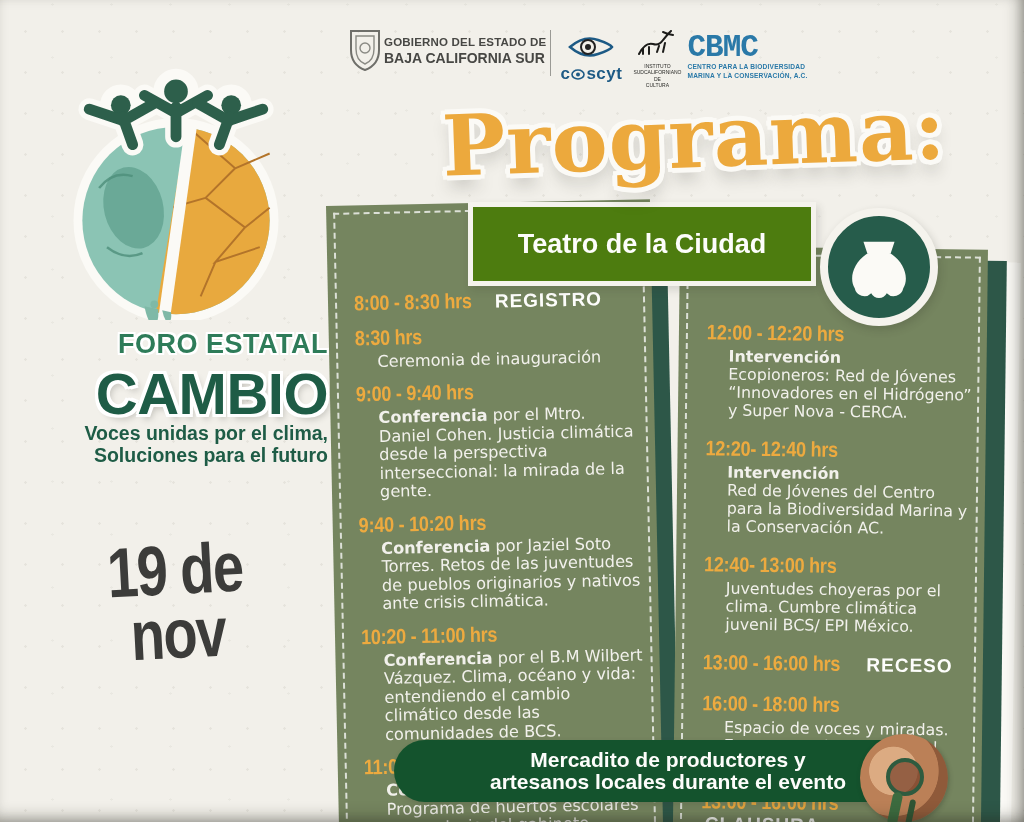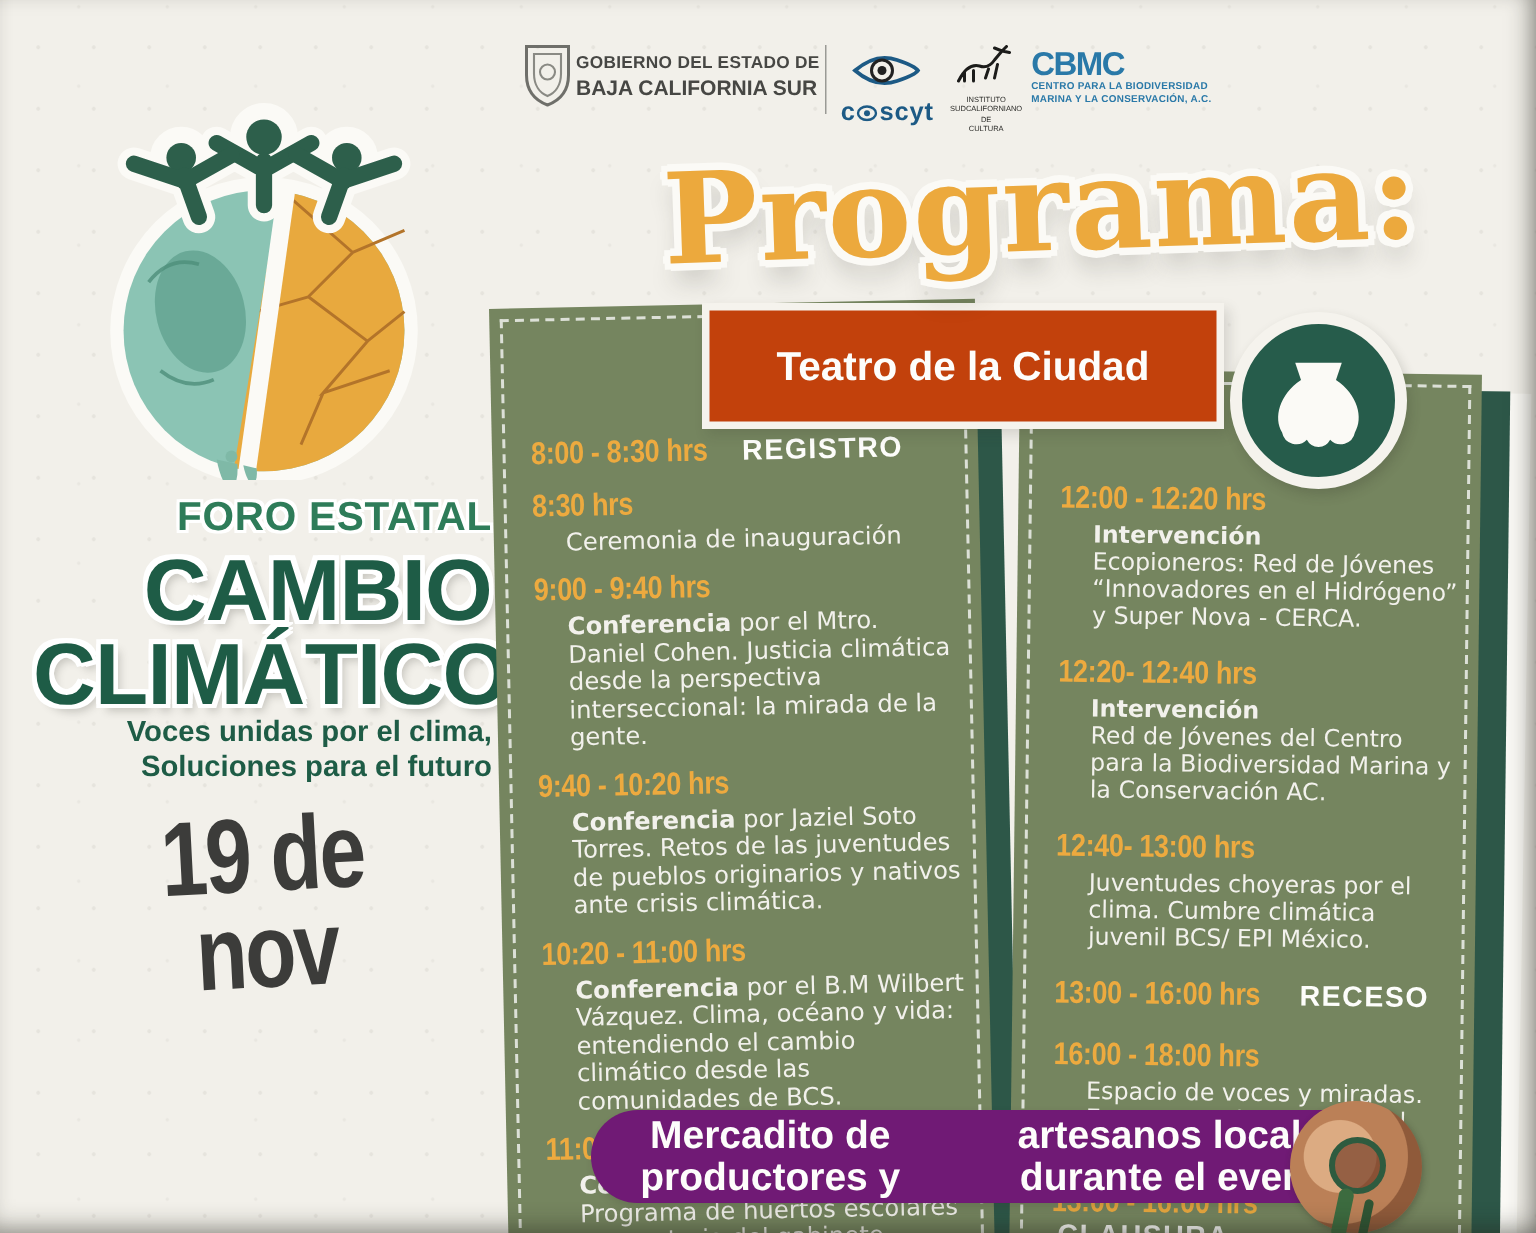--- a/index.html
+++ b/index.html
@@ -32,21 +32,21 @@
   .hdr-divider{width:1px;height:46px;background:#9a9a95;margin:2px 2px 0 2px;flex:0 0 auto;}
   .secretaria{width:142px;color:#55554f;line-height:1.25;margin-top:4px;}
   .secretaria .pre{font-size:6.8px;}
   .secretaria .name{font-size:8.2px;font-weight:bold;}
   .secretaria .sub{font-size:5.8px;margin-top:3px;color:#6a6a64;}
   .coscyt{margin-top:6px;width:72px;text-align:center;color:#1d5a85;}
   .coscyt .word{font-weight:bold;font-size:17px;letter-spacing:.5px;display:flex;align-items:center;justify-content:center;gap:1px;}
   .cultura{margin-top:2px;width:56px;text-align:center;color:#2b2b28;}
   .cultura .tiny{font-size:5px;line-height:1.25;margin-top:1px;}
   .cbmc{margin-top:4px;text-align:left;color:#2a79a8;}
-  .cbmc .acr{font-size:22px;font-weight:bold;letter-spacing:-1px;line-height:1;}
+  .cbmc .acr{font-size:31px;font-weight:bold;letter-spacing:-1px;line-height:1;font-family:Liberation Mono, monospace;}
   .cbmc .sub{font-size:6.6px;font-weight:bold;line-height:1.35;letter-spacing:.2px;}
 
   
   .sticker-logo{position:absolute;left:38px;top:58px;width:276px;height:262px;z-index:10;}
   .brand{position:absolute;left:22px;top:329px;width:306px;text-align:right;z-index:10;}
   .outline-sm{text-shadow:2px 0 0 #fff,-2px 0 0 #fff,0 2px 0 #fff,0 -2px 0 #fff,
     2px 2px 0 #fff,-2px 2px 0 #fff,2px -2px 0 #fff,-2px -2px 0 #fff;}
   .outline-lg{text-shadow:3px 0 0 #fff,-3px 0 0 #fff,0 3px 0 #fff,0 -3px 0 #fff,
     3px 3px 0 #fff,-3px 3px 0 #fff,3px -3px 0 #fff,-3px -3px 0 #fff,4px 5px 6px rgba(60,60,50,.25);}
   .kicker{font-size:27px;font-weight:bold;color:#2e7c59;letter-spacing:.5px;}
@@ -58,21 +58,21 @@
 
   
   .programa{position:absolute;left:442px;top:96px;z-index:30;
     font-family:"DejaVu Serif", serif;font-weight:bold;
     font-size:84px;color:#eca93d;letter-spacing:1px;line-height:1;
     transform:rotate(-2deg);
     text-shadow:5px 0 0 #fbfaf6,-5px 0 0 #fbfaf6,0 5px 0 #fbfaf6,0 -5px 0 #fbfaf6,
       4px 4px 0 #fbfaf6,-4px 4px 0 #fbfaf6,4px -4px 0 #fbfaf6,-4px -4px 0 #fbfaf6,
       0 12px 16px rgba(50,50,40,.22);}
   .venue{position:absolute;left:468px;top:202px;width:348px;height:84px;z-index:20;
-    background:#c2410c;border:5px solid #f5f3ed;box-sizing:border-box;
+    background:#4d7c0f;border:5px solid #f5f3ed;box-sizing:border-box;
     display:flex;flex-direction:column;align-items:center;justify-content:center;
     color:#fdfdfb;font-weight:bold;font-size:27px;line-height:1.05;
     box-shadow:3px 4px 8px rgba(50,50,40,.15);}
   .shell-badge{position:absolute;left:820px;top:208px;width:118px;height:118px;z-index:25;
     background:#265c4b;border:8px solid #f5f3ed;border-radius:50%;box-sizing:border-box;
     display:flex;align-items:center;justify-content:center;
     box-shadow:2px 4px 8px rgba(50,50,40,.2);}
 
   
   .panel{position:absolute;background:#75855f;z-index:12;}
@@ -95,23 +95,23 @@
     transform:scaleX(.86);transform-origin:left center;white-space:nowrap;letter-spacing:-.3px;}
   .inline-label{color:#fdfdfb;font-weight:bold;font-size:19px;letter-spacing:1px;margin-left:4px;}
   .body-text{margin:3px 0 0 0;padding-left:22px;
     font-family:"DejaVu Sans", sans-serif;font-size:16.2px;line-height:1.14;}
   .panel-right .body-text{font-size:15.8px;}
   .lead{font-weight:bold;}
   .lead.block{display:block;}
 
   
   .banner{position:absolute;left:394px;top:740px;width:548px;height:62px;z-index:45;
-    background:#701a75;border-radius:34px;
-    display:flex;flex-direction:row;align-items:center;justify-content:center;
-    color:#fdfdfb;font-weight:bold;font-size:26px;line-height:1.07;text-align:center;
+    background:#14532d;border-radius:34px;
+    display:flex;flex-direction:column;align-items:center;justify-content:center;
+    color:#fdfdfb;font-weight:bold;font-size:21px;line-height:1.07;text-align:center;
     box-shadow:2px 3px 6px rgba(50,50,40,.2);}
   .craft-photo{position:absolute;right:-6px;top:-6px;width:88px;height:88px;border-radius:50%;
     background:radial-gradient(circle at 38% 42%, #dcab82 0 32%, #bb8057 33% 60%, #8f5a3a 61% 100%);
     box-shadow:1px 2px 5px rgba(40,40,30,.3);}
   .craft-photo::before{content:"";position:absolute;left:26px;top:24px;width:30px;height:30px;
     border:4px solid #2e5b3f;border-radius:50%;background:rgba(110,55,35,.65);}
   .craft-photo::after{content:"";position:absolute;left:30px;top:58px;width:10px;height:34px;
     background:#3c6b3f;border-radius:5px;transform:rotate(12deg);
     box-shadow:16px 2px 0 -2px #2f5534;}
 </style>
@@ -202,21 +202,20 @@
       <circle cx="196" cy="46" r="10" stroke="none"></circle>
       <path d="M194,58 L184,86 M192,62 L228,50 M194,62 L162,44"></path>
     </g>
   </g>
 </svg>
 
 <div class="brand">
   <div class="kicker outline-sm">FORO ESTATAL</div>
   <div class="big-title outline-lg">
     <div>CAMBIO</div>
-    <div>CLIMÁTICO</div>
   </div>
   <div class="tagline">
     <div>Voces unidas por el clima,</div>
     <div>Soluciones para el futuro</div>
   </div>
 </div>
 <div class="date">
   <div>19 de</div>
   <div>nov</div>
 </div>

